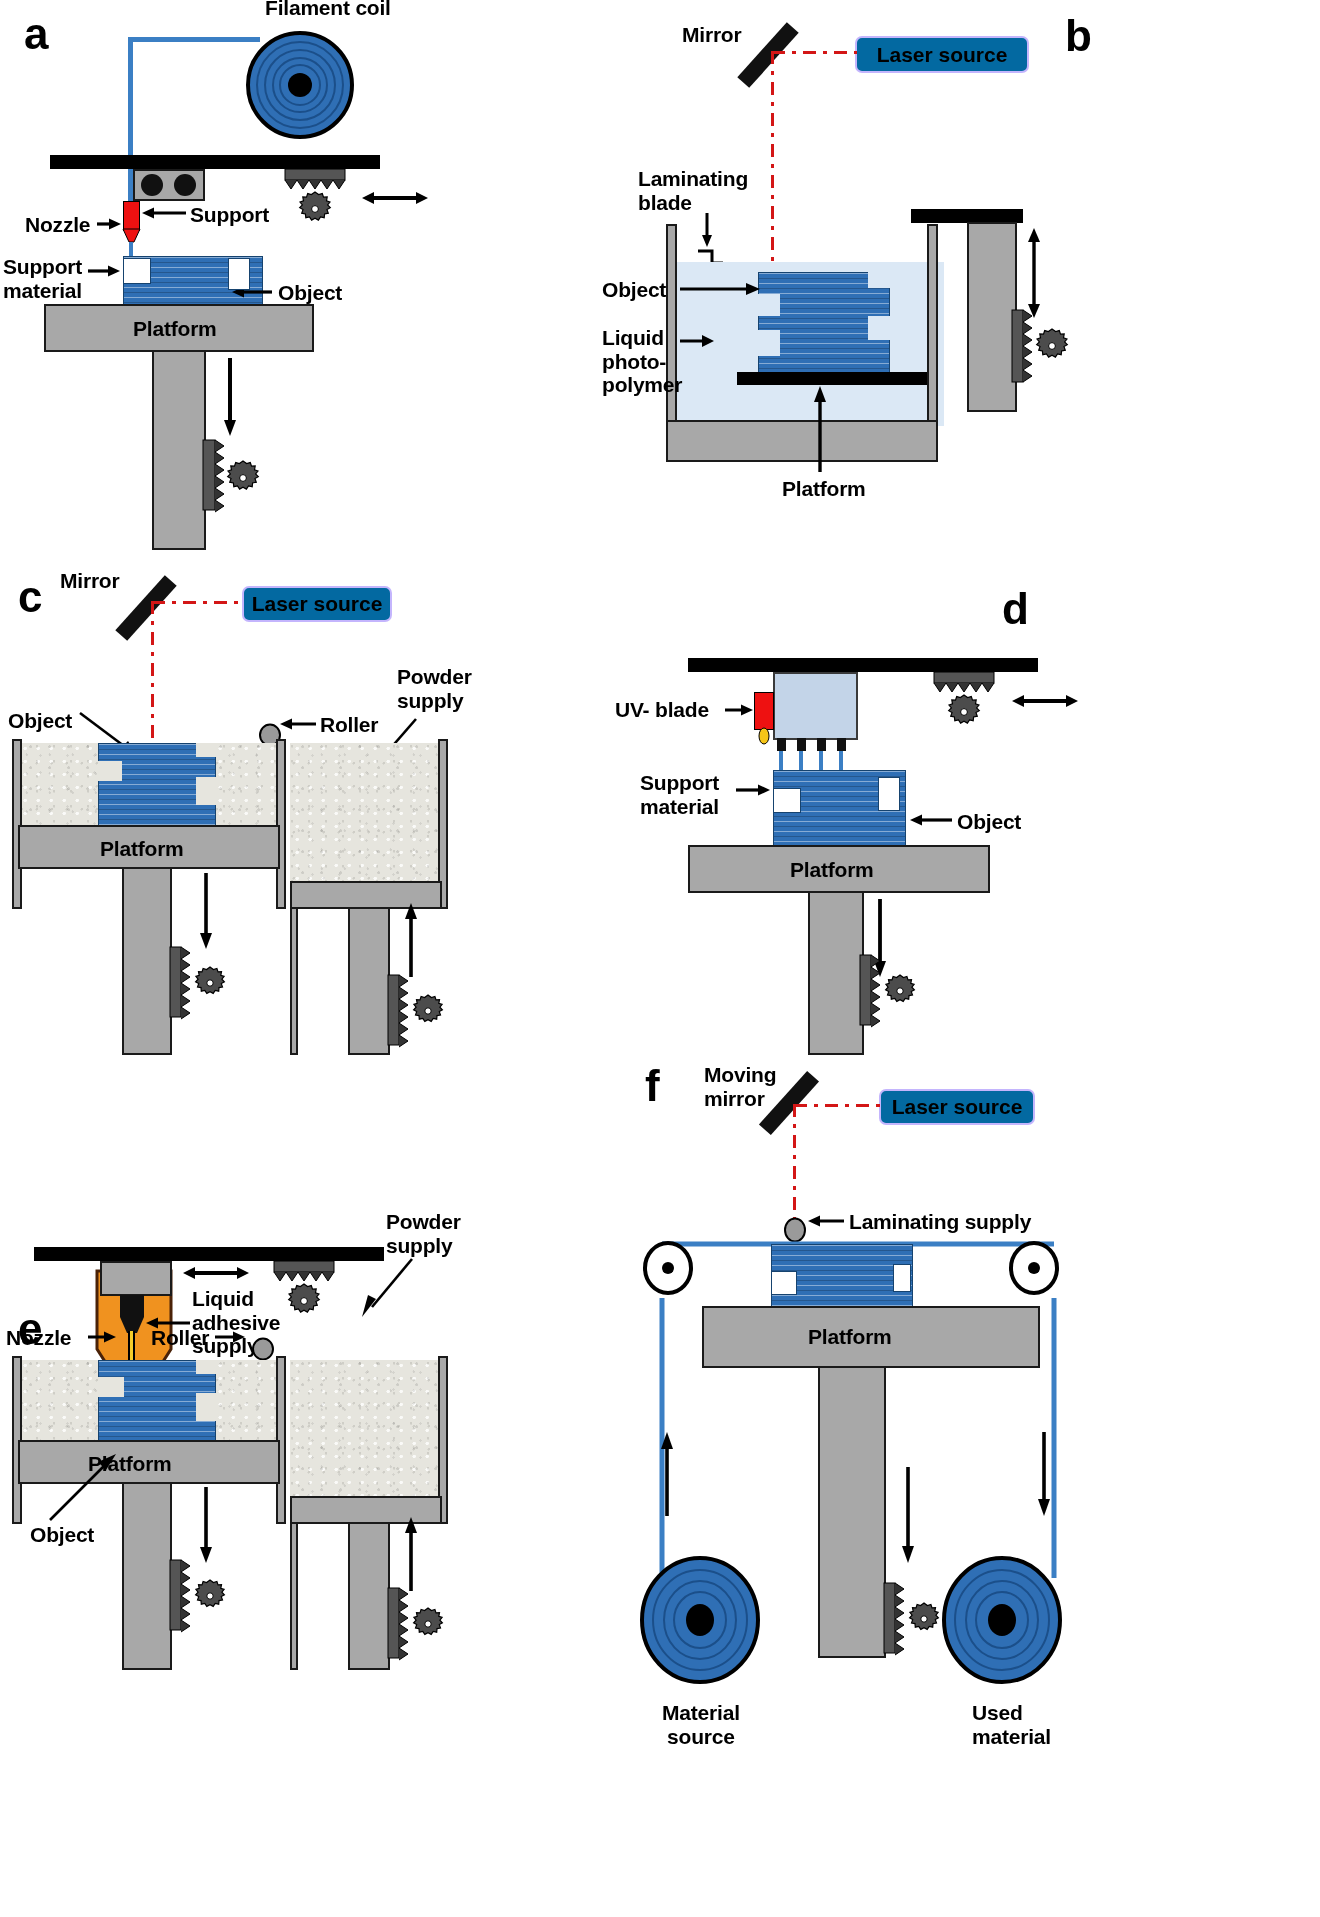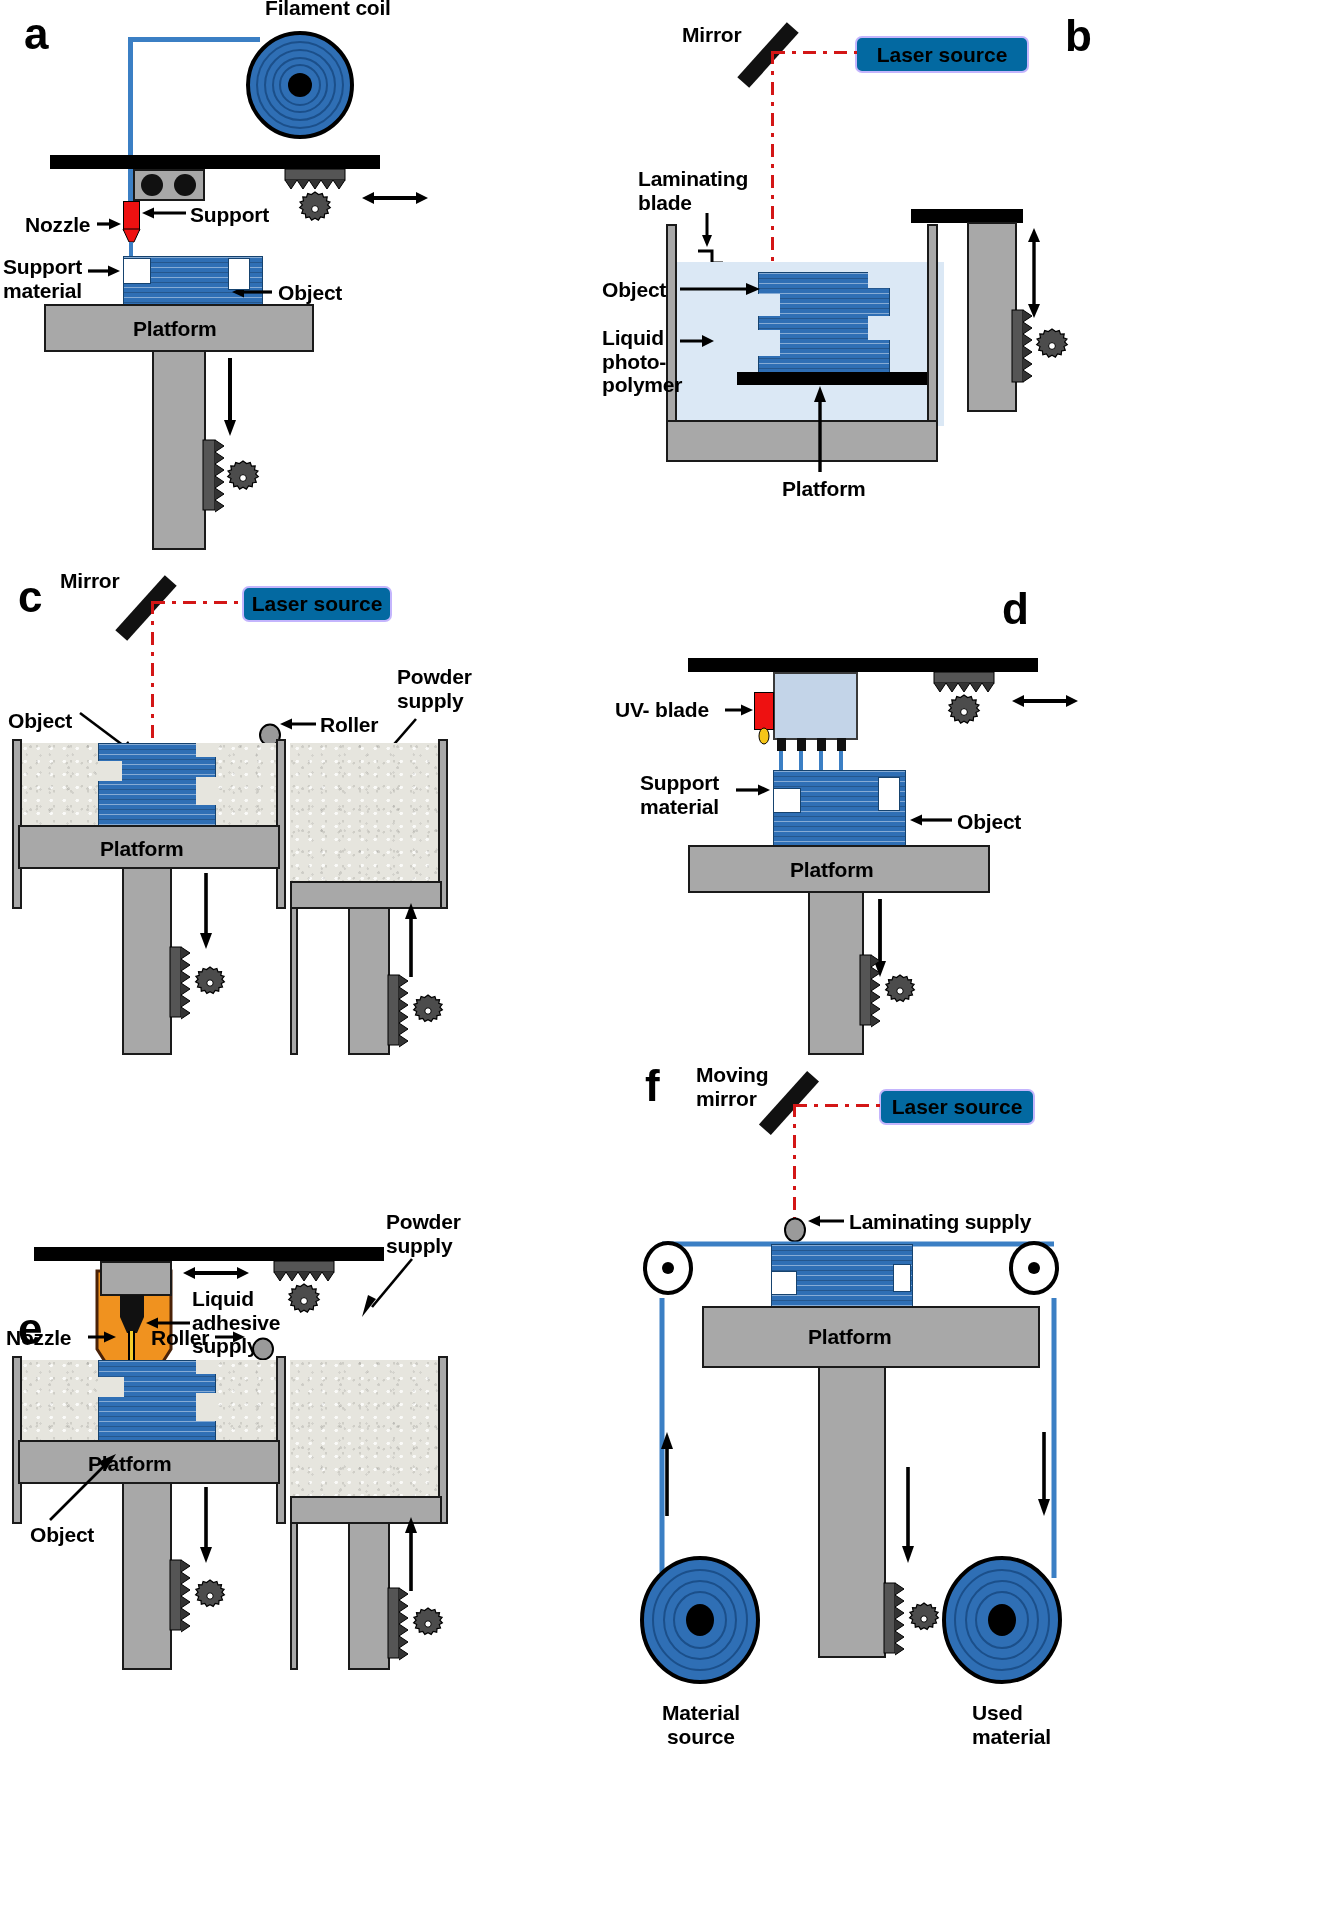--- a/index.html
+++ b/index.html
@@ -445,21 +445,21 @@
     <path d="M11 0 l9 6 l-9 6 l9 6 l-9 6 l9 6 l-9 6 l9 6 l-9 6 l9 6 l-9 6 l9 6 l-9 6" fill="#333" stroke="#000" stroke-width="1"></path>
     <g transform="translate(40,36)">
       <path d="M0,-16 L3.4,-13.5 L6.9,-14.5 L8,-11.1 L11.5,-11.3 L10.8,-7.7 L14.1,-6.6 L11.9,-3.8 L14.4,-1.2 L11.3,0.6 L12.5,4 L9,4.6 L8.7,8.2 L5.2,7.4 L3.2,10.4 L0,8.7 L-3.2,10.4 L-5.2,7.4 L-8.7,8.2 L-9,4.6 L-12.5,4 L-11.3,0.6 L-14.4,-1.2 L-11.9,-3.8 L-14.1,-6.6 L-10.8,-7.7 L-11.5,-11.3 L-8,-11.1 L-6.9,-14.5 L-3.4,-13.5 Z" fill="#4c4c4c" stroke="#000" stroke-width="1.2"></path>
       <circle cx="0" cy="0" r="3.2" fill="#fff" stroke="#000" stroke-width="1"></circle>
     </g>
   </svg>
 </div>
 
 <div class="panel" style="left:620px;top:1055px;width:700px;height:862px;">
   <div class="plet" style="left:25px;top:9px;">f</div>
-  <div class="lbl" style="left:76px;top:8px;">Moving
+  <div class="lbl" style="left:84px;top:8px;">Moving
 mirror</div>
   <div class="mirror" style="left:161px;top:12px;width:16px;height:72px;transform:rotate(42deg);"></div>
   <div class="laserbox" style="left:259px;top:34px;width:152px;height:32px;">Laser source</div>
   <div class="beam beamh" style="left:174px;top:49px;width:88px;"></div>
   <div class="beam beamv" style="left:173px;top:49px;height:144px;"></div>
 
   <div class="lbl" style="left:229px;top:155px;">Laminating supply</div>
   <svg class="arw" style="left:188px;top:159px;width:36px;height:14px;" viewBox="0 0 36 14">
     <line x1="36" y1="7" x2="12" y2="7" stroke="#000" stroke-width="3"></line>
       <polygon points="0,7 12,1.5 12,12.5" fill="#000"></polygon>

